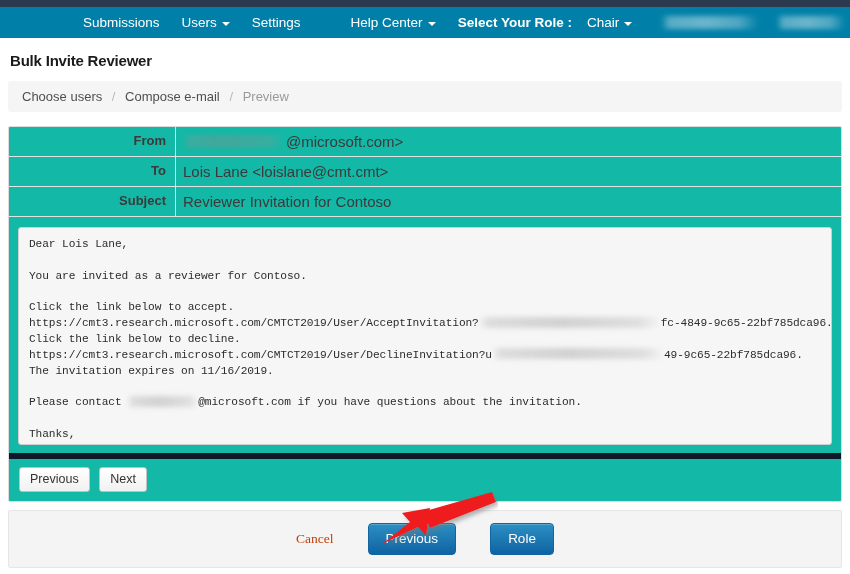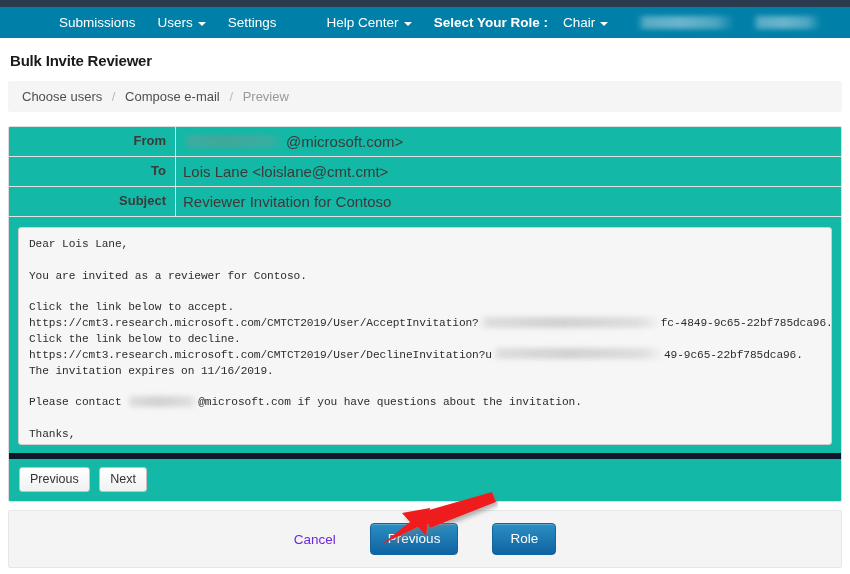--- a/index.html
+++ b/index.html
@@ -26,20 +26,21 @@
 
   
   .navbar {
     height: 31px;
     background: #0080a8;
     display: flex;
     align-items: center;
     color: #ffffff;
     font-size: 13.5px;
     position: relative;
+    padding-left: 24px;
   }
   .nav-item {
     color: #ffffff;
     padding: 0 11px;
     line-height: 31px;
     white-space: nowrap;
     display: inline-flex;
     align-items: center;
     gap: 5px;
   }
@@ -218,24 +219,25 @@
     height: 56px;
     background: #f4f4f4;
     border: 1px solid #e6e6e6;
     border-radius: 2px;
     display: flex;
     align-items: center;
     justify-content: center;
     gap: 34px;
   }
   .link-cancel {
-    color: #6d28d9;
+    color: #c2410c;
     font-size: 13.5px;
     text-decoration: none;
     cursor: pointer;
+    font-family: Liberation Serif, serif;
   }
   .btn-primary {
     font-family: "Liberation Sans", sans-serif;
     font-size: 13.5px;
     color: #ffffff;
     background: linear-gradient(180deg, #2a8fc4 0%, #1f7ab2 48%, #0d63a4 100%);
     border: 1px solid #13639c;
     border-radius: 4px;
     padding: 7px 17px 8px 17px;
     cursor: pointer;

